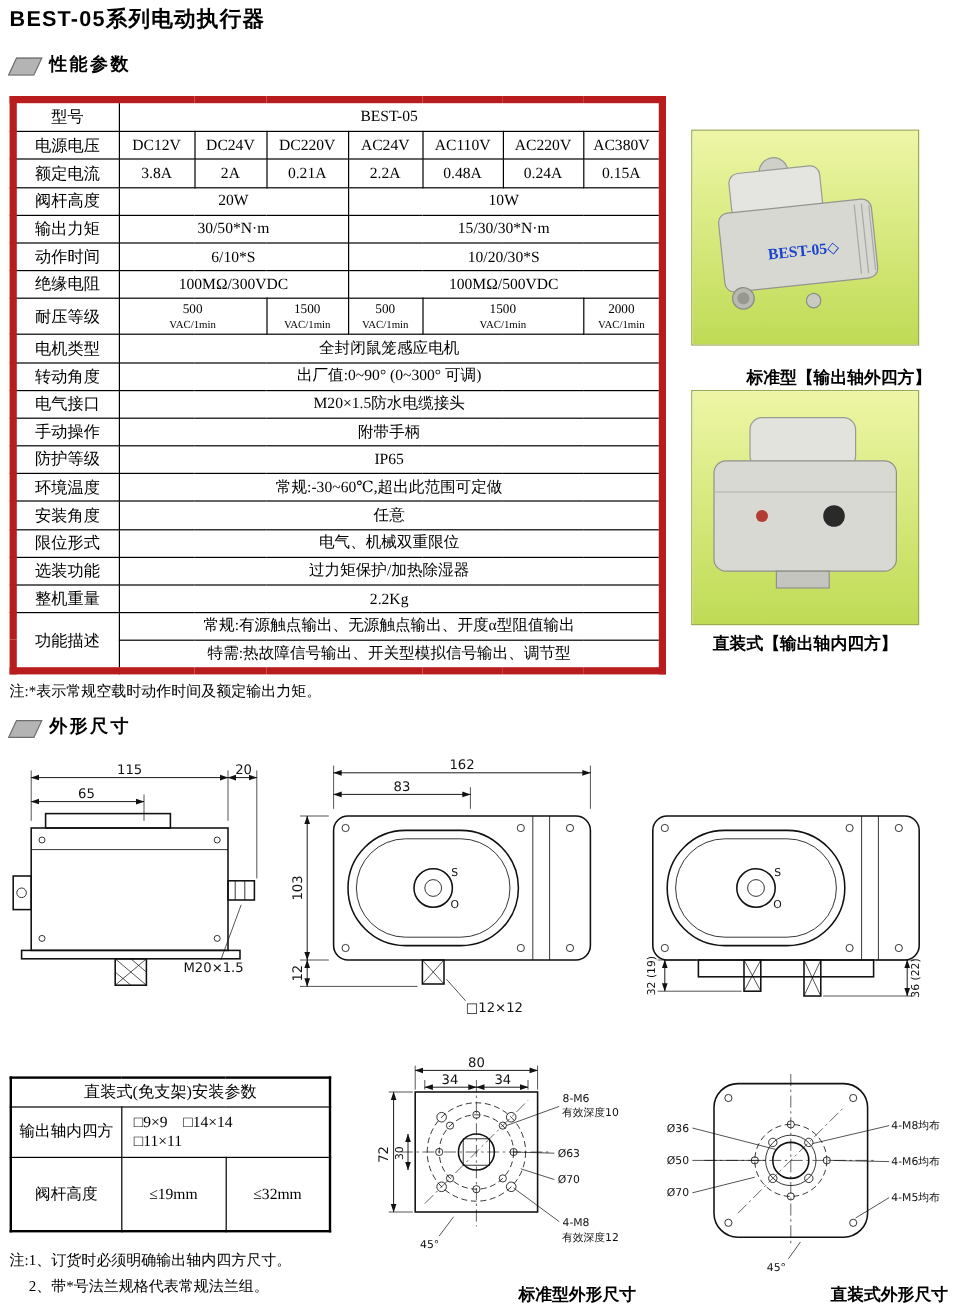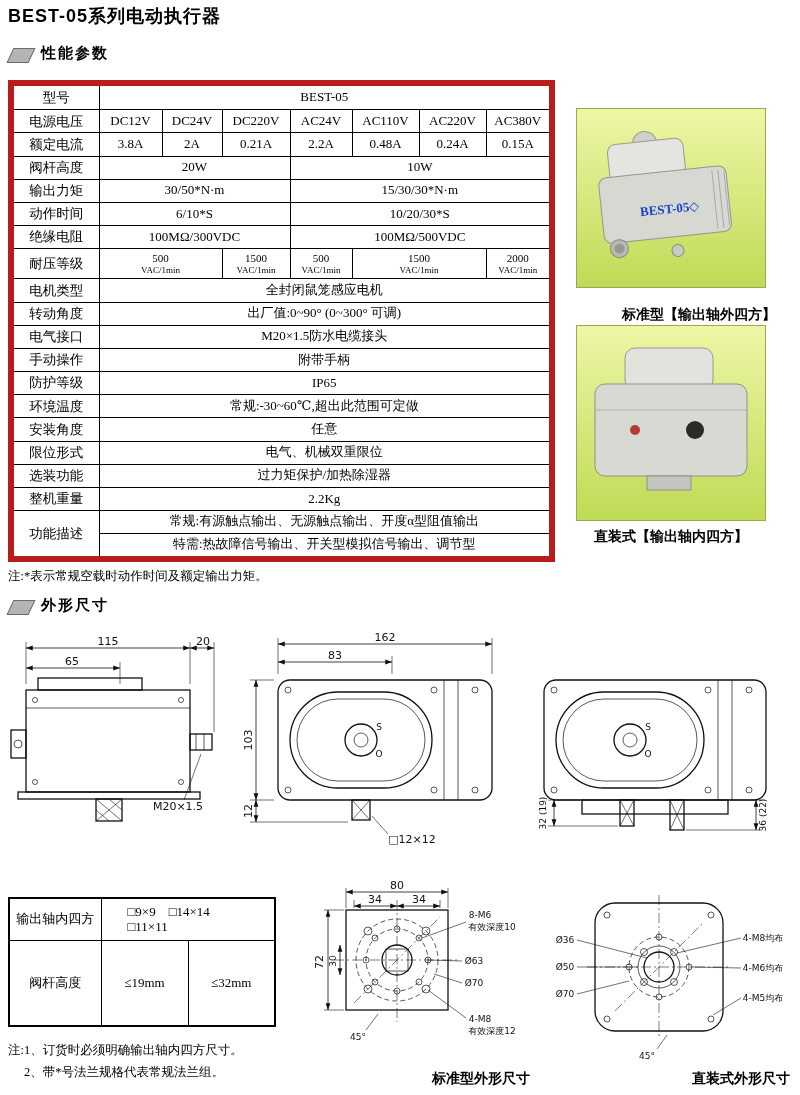--- a/index.html
+++ b/index.html
@@ -21,21 +21,21 @@
   .wunit{font-size:9px;}
 
   .note-text{font-size:12.5px;}
 
   .photo{border:1px solid #9aa84e;box-sizing:border-box;}
   .photo-caption{font-family:"Liberation Sans","DejaVu Sans",sans-serif;font-weight:bold;font-size:14px;text-align:center;}
 
   .mount{width:266px;height:130px;border:2px solid #000;}
   .mount td{border:1px solid #000;text-align:center;font-size:13px;padding:0 2px;line-height:1.2;}
   .mount td.mtitle{font-size:13.5px;}
-  .mount td.mshaft{text-align:left;padding-left:26px;}
+  .mount td.mshaft{text-align:left;padding-left:10px;}
 
   .foot-note{font-size:12.5px;}
   .draw-caption{font-family:"Liberation Sans","DejaVu Sans",sans-serif;font-weight:bold;font-size:14px;text-align:right;}
 
   
   svg .out{fill:none;stroke:#111;stroke-width:1.3;}
   svg .thin{fill:none;stroke:#111;stroke-width:0.7;}
   svg .ext{stroke:#111;stroke-width:0.6;}
   svg .hatch{stroke:#111;stroke-width:0.6;}
   svg .dim{stroke:#111;stroke-width:0.8;marker-start:url(#arr);marker-end:url(#arr);}
@@ -347,20 +347,23 @@
   <text class="dtext-s" x="246" y="185" transform="rotate(-90 246 185)">36 (22)</text>
 </svg>
 
 <table class="abs mount" style="left:8px;top:897px;">
   <colgroup>
       <col style="width:92px">
       <col style="width:87px">
       <col style="width:87px">
     </colgroup>
   <tbody>
+      <tr style="height:24px;">
+    <td colspan="3" class="mtitle">直装式(免支架)安装参数</td>
+  </tr>
   <tr style="height:42px;">
     <td>输出轴内四方</td>
     <td colspan="2" class="mshaft">
       <div>□9×9　□14×14</div>
       <div>□11×11</div>
     </td>
   </tr>
   <tr>
     <td>阀杆高度</td>
     <td>≤19mm</td>

